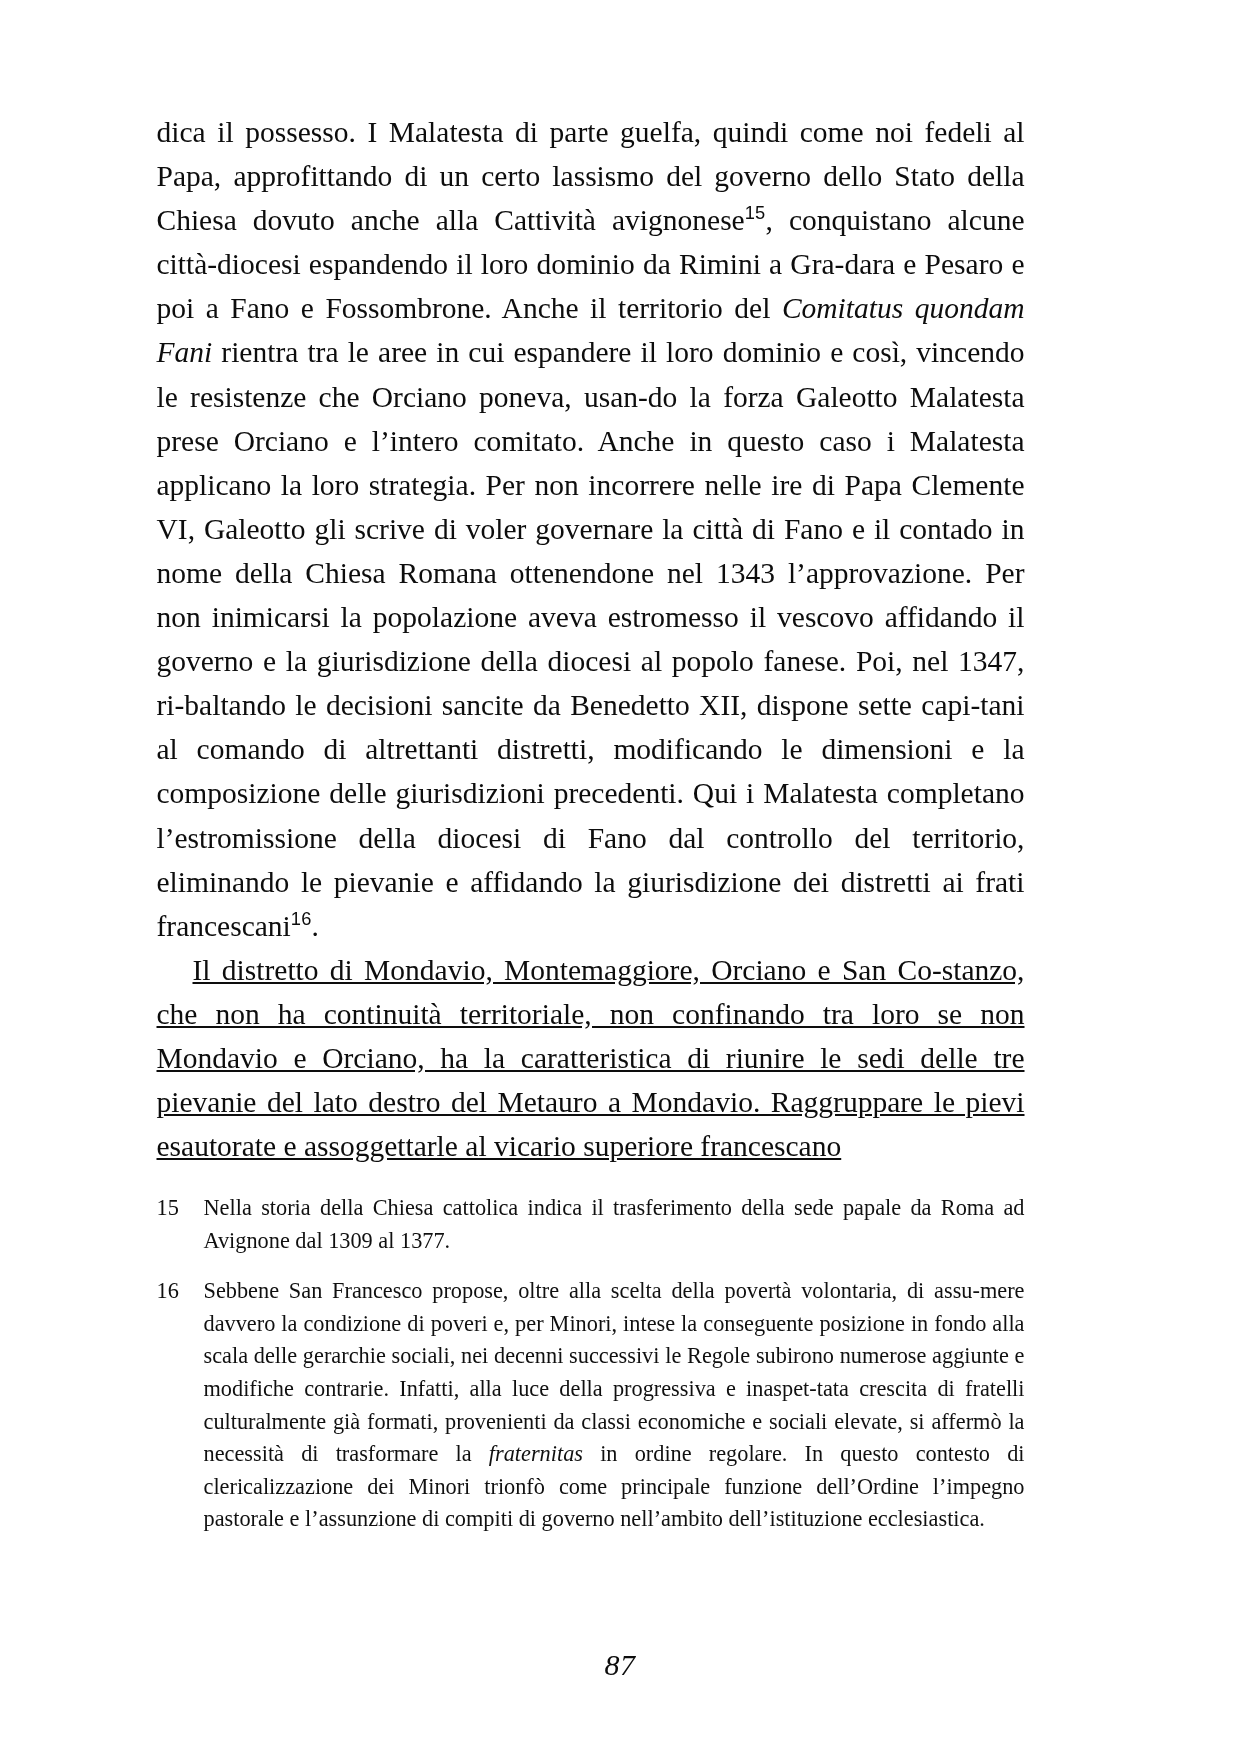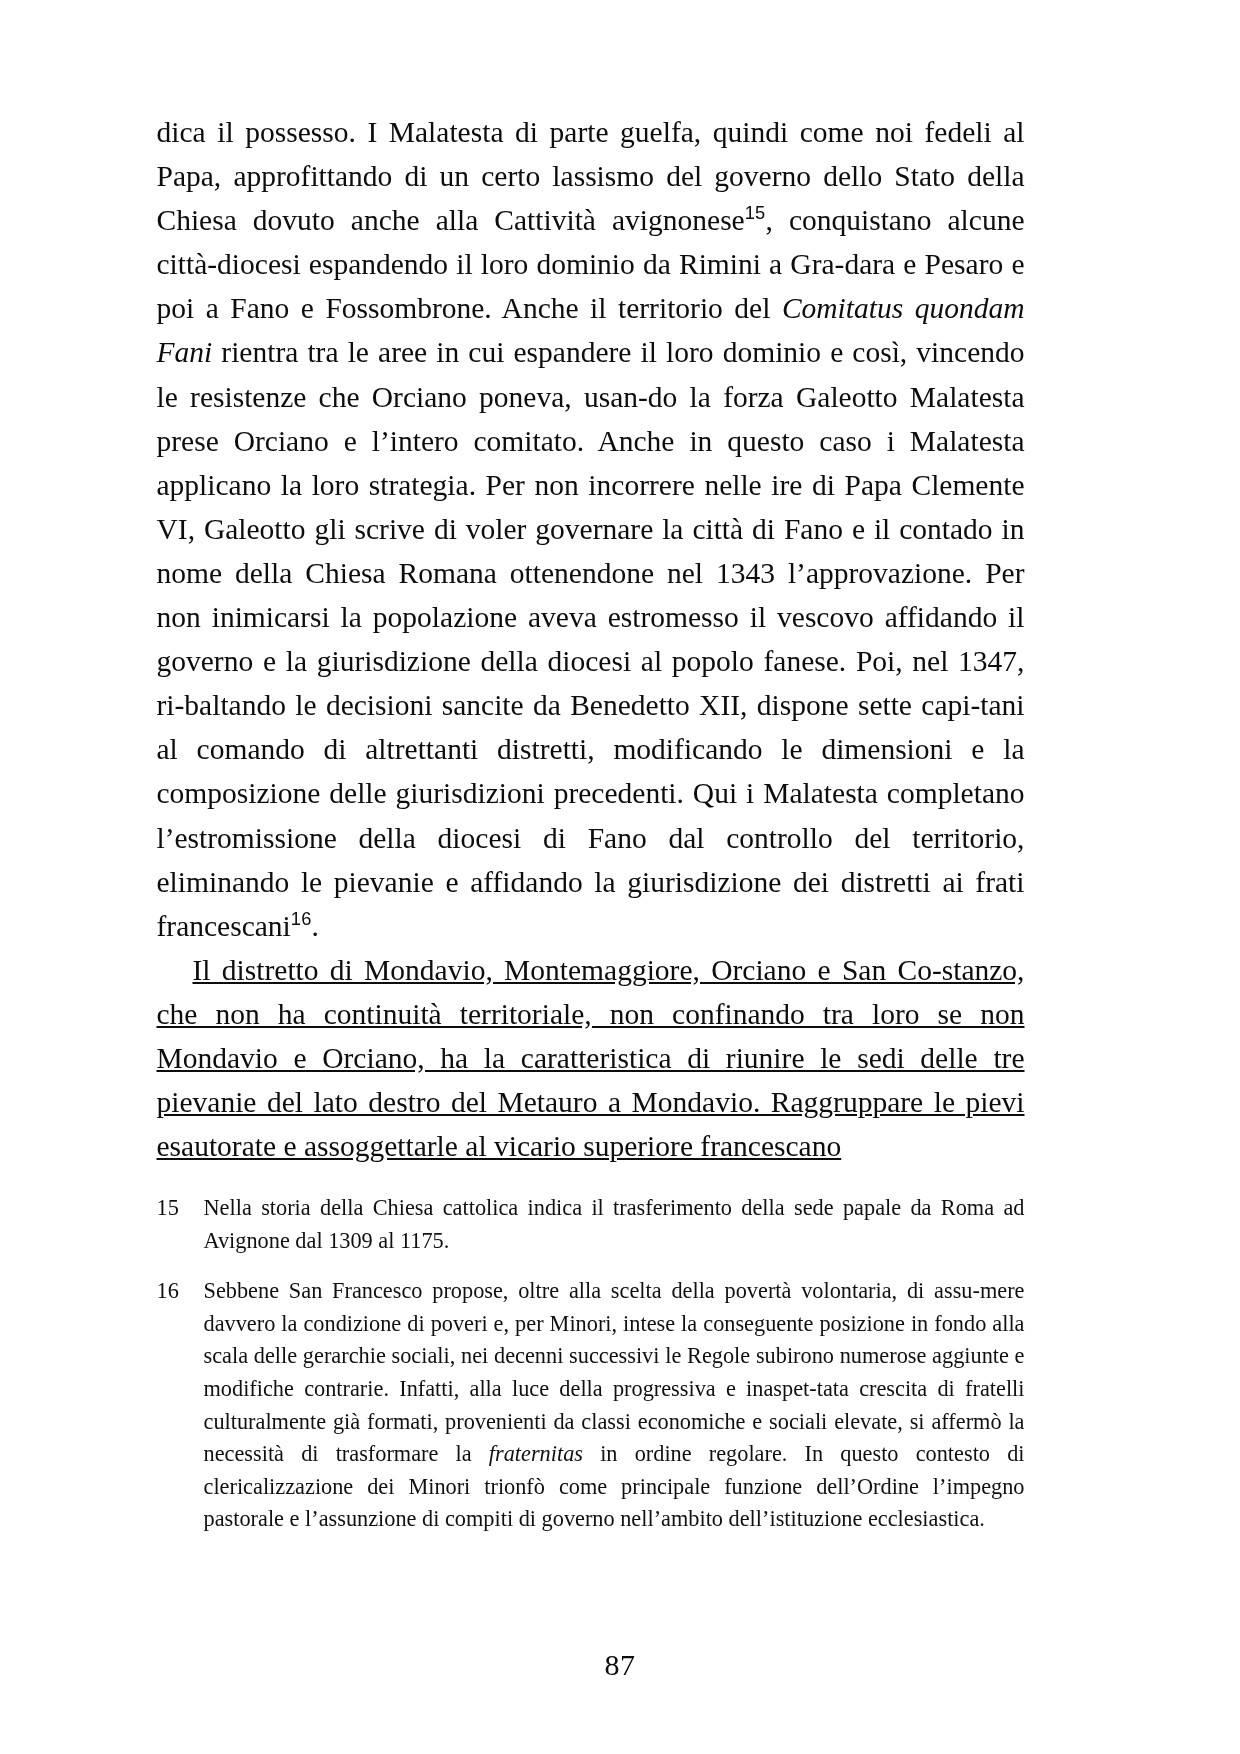--- a/index.html
+++ b/index.html
@@ -94,35 +94,36 @@
     line-height: 32.6px;
   }
 
   .page-number {
     position: absolute;
     left: 0;
     right: 0;
     top: 1636px;
     text-align: center;
     font-family: "Liberation Serif", "DejaVu Serif", serif;
+    font-style: italic;
     font-size: 30px;
     color: #0d0d0d;
     letter-spacing: 0.5px;
   }
 </style>
 </head>
 <body>
 
 <div class="page">
 
   <div class="text-block" id="body-text-block">
       <p class="body-par"><span>dica il possesso. I Malatesta di parte guelfa, quindi come noi fedeli al Papa, approfittando di un certo lassismo del governo dello Stato della Chiesa dovuto anche alla Cattività avignonese</span><sup class="fn-ref">15</sup><span>, conquistano alcune città-diocesi espandendo il loro dominio da Rimini a Gra-dara e Pesaro e poi a Fano e Fossombrone. Anche il territorio del </span><span class="italic">Comitatus quondam Fani</span><span> rientra tra le aree in cui espandere il loro dominio e così, vincendo le resistenze che Orciano poneva, usan-do la forza Galeotto Malatesta prese Orciano e l’intero comitato. Anche in questo caso i Malatesta applicano la loro strategia. Per non incorrere nelle ire di Papa Clemente VI, Galeotto gli scrive di voler governare la città di Fano e il contado in nome della Chiesa Romana ottenendone nel 1343 l’approvazione. Per non inimicarsi la popolazione aveva estromesso il vescovo affidando il governo e la giurisdizione della diocesi al popolo fanese. Poi, nel 1347, ri-baltando le decisioni sancite da Benedetto XII, dispone sette capi-tani al comando di altrettanti distretti, modificando le dimensioni e la composizione delle giurisdizioni precedenti. Qui i Malatesta completano l’estromissione della diocesi di Fano dal controllo del territorio, eliminando le pievanie e affidando la giurisdizione dei distretti ai frati francescani</span><sup class="fn-ref">16</sup><span>.</span></p>
       <p class="body-par indented"><span>Il distretto di Mondavio, Montemaggiore, Orciano e San Co-stanzo, che non ha continuità territoriale, non confinando tra loro se non Mondavio e Orciano, ha la caratteristica di riunire le sedi delle tre pievanie del lato destro del Metauro a Mondavio. Raggruppare le pievi esautorate e assoggettarle al vicario superiore francescano</span></p>
     </div>
 
   <div class="footnotes" id="footnotes-block">
-      <div class="footnote"><span class="fn-num">15</span><span><span>Nella storia della Chiesa cattolica indica il trasferimento della sede papale da Roma ad Avignone dal 1309 al 1175.</span></span></div>
+      <div class="footnote"><span class="fn-num">15</span><span><span>Nella storia della Chiesa cattolica indica il trasferimento della sede papale da Roma ad Avignone dal 1309 al 1377.</span></span></div>
       <div class="footnote"><span class="fn-num">16</span><span><span>Sebbene San Francesco propose, oltre alla scelta della povertà volontaria, di assu-mere davvero la condizione di poveri e, per Minori, intese la conseguente posizione in fondo alla scala delle gerarchie sociali, nei decenni successivi le Regole subirono numerose aggiunte e modifiche contrarie. Infatti, alla luce della progressiva e inaspet-tata crescita di fratelli culturalmente già formati, provenienti da classi economiche e sociali elevate, si affermò la necessità di trasformare la </span><span class="italic">fraternitas</span><span> in ordine regolare. In questo contesto di clericalizzazione dei Minori trionfò come principale funzione dell’Ordine l’impegno pastorale e l’assunzione di compiti di governo nell’ambito dell’istituzione ecclesiastica.</span></span></div>
     </div>
 
   <div class="page-number">87</div>
 
 </div>
 
 </body></html>

